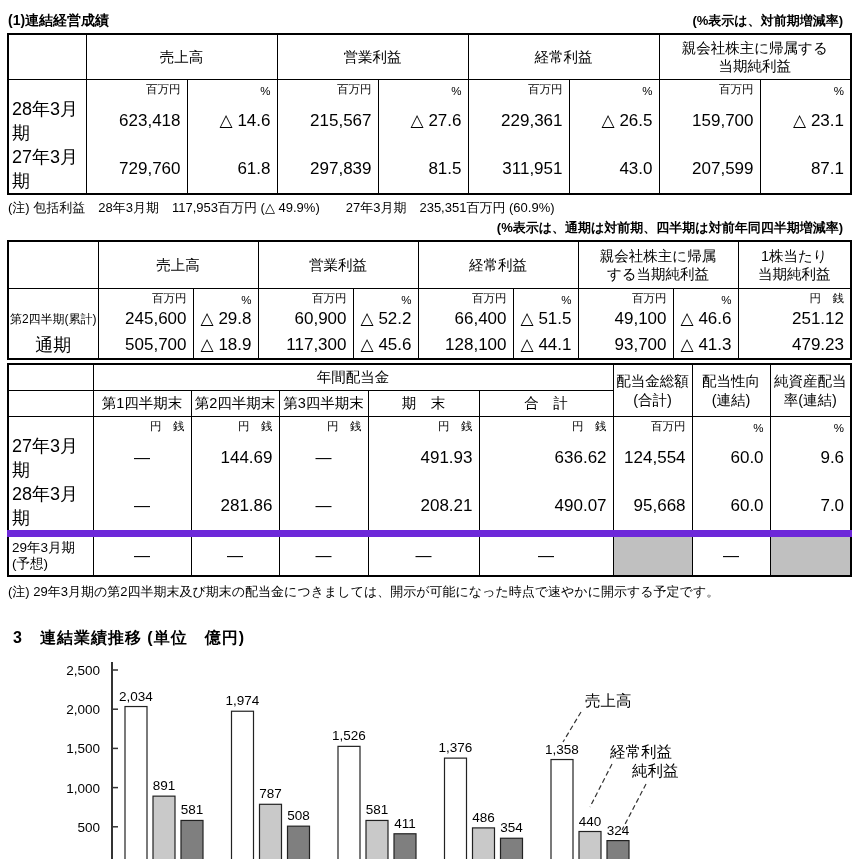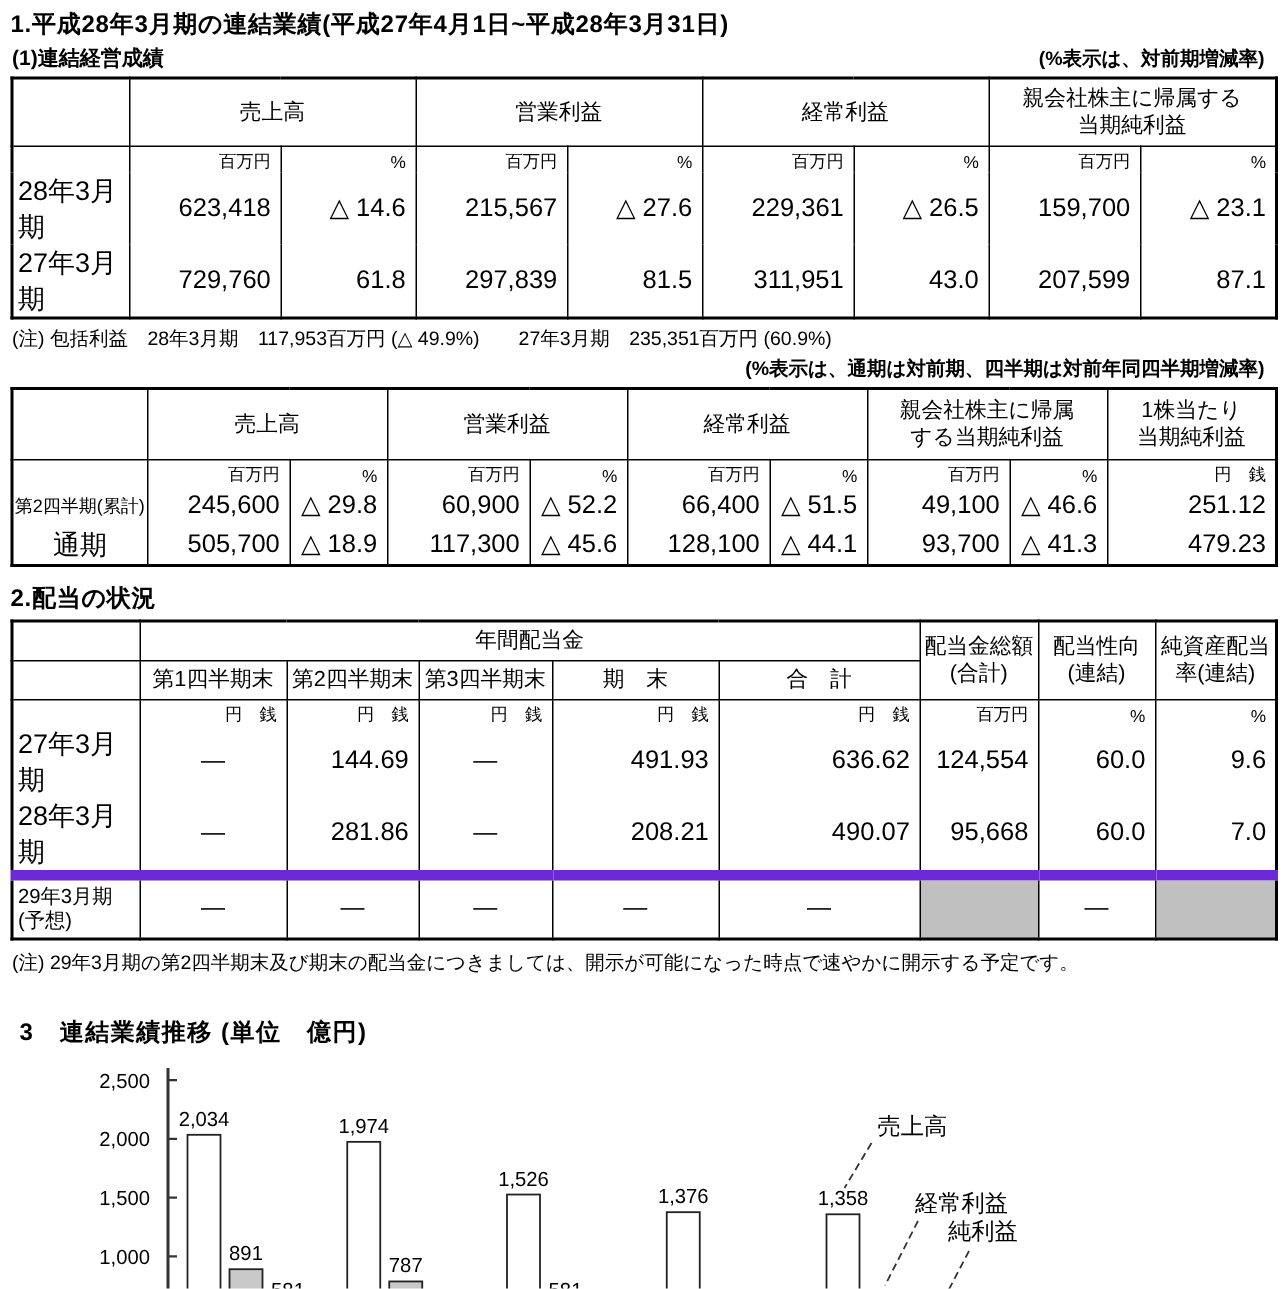--- a/index.html
+++ b/index.html
@@ -36,21 +36,20 @@
   .t3 tbody tr.sep td{height:38px;}
   .chart-title{font-size:16px;font-weight:bold;letter-spacing:1px;margin:27px 0 0 6px;}
   #chart{display:block;margin-top:3px;}
   #chart text{font-family:"Liberation Sans","DejaVu Sans",sans-serif;}
 </style>
 </head>
 <body>
 
 <div class="doc">
 
-  <div class="sec-title">1.平成28年3月期の連結業績(平成27年4月1日~平成28年3月31日)</div>
   <div class="subrow">
     <span class="left">(1)連結経営成績</span>
     <span class="right-note">(%表示は、対前期増減率)</span>
   </div>
 
   <table class="ftable t1">
     <colgroup>
       <col style="width:78px">
         <col style="width:101px">
         <col style="width:90px">
@@ -171,21 +170,20 @@
           <td class="num">△ 45.6</td>
           <td class="num">128,100</td>
           <td class="num">△ 44.1</td>
           <td class="num">93,700</td>
           <td class="num">△ 41.3</td>
           <td class="num">479.23</td>
         </tr>
       </tbody>
   </table>
 
-  <div class="sec-title mt2">2.配当の状況</div>
 
   <table class="ftable t3">
     <colgroup>
       <col style="width:85px">
         <col style="width:98px">
         <col style="width:88px">
       <col style="width:89px">
         <col style="width:111px">
         <col style="width:134px">
       <col style="width:79px">

